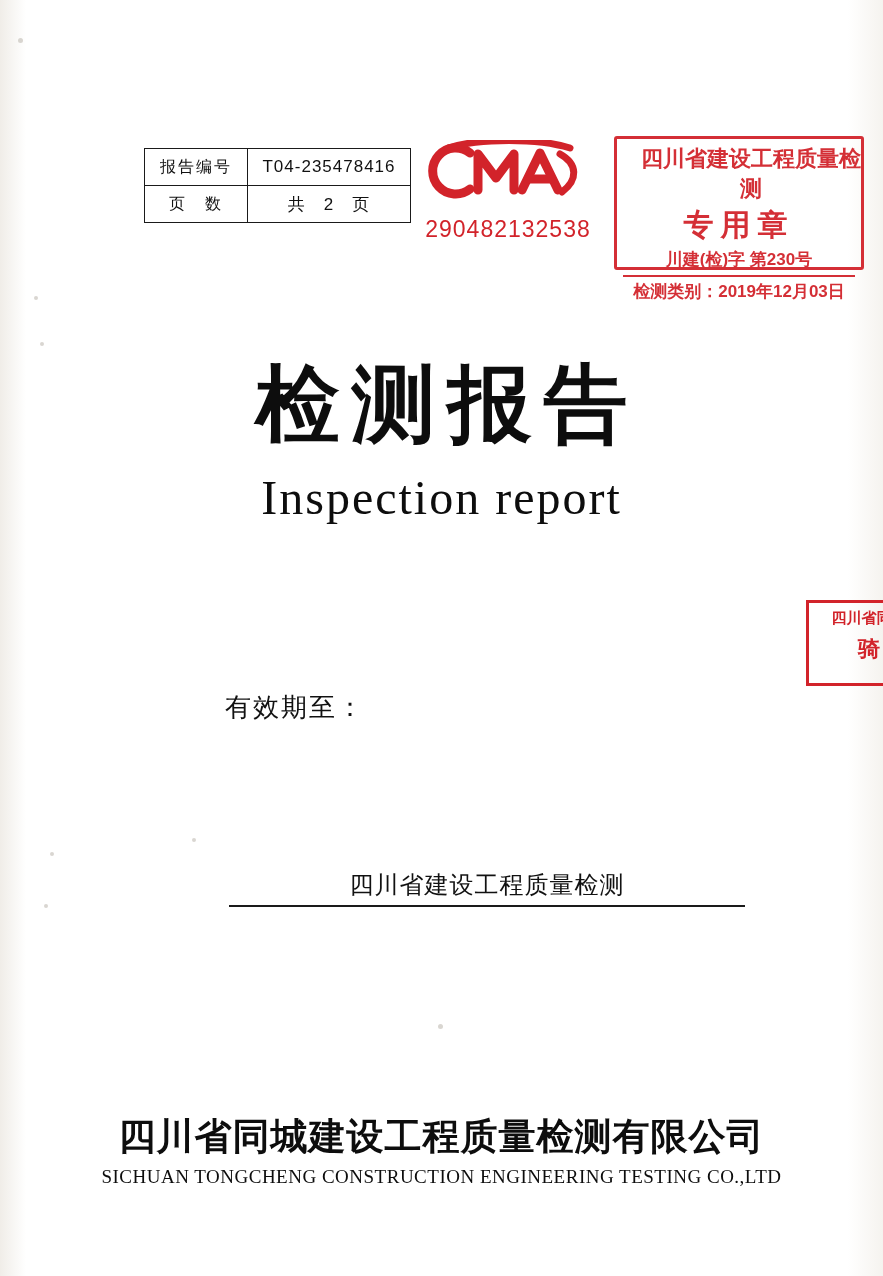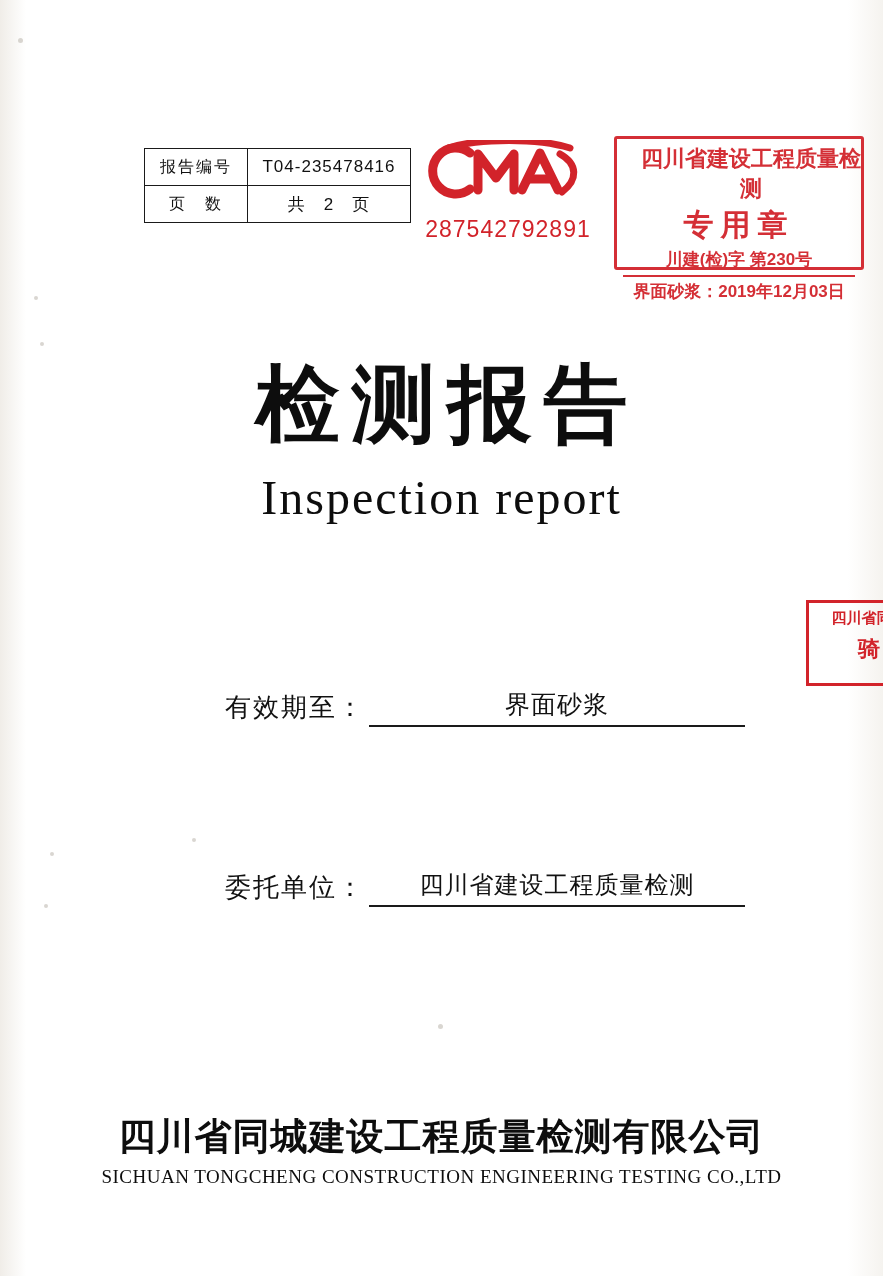--- a/index.html
+++ b/index.html
@@ -280,47 +280,45 @@
         <path d="M50 50 L50 14 L68 38 L86 14 L86 50" stroke-linejoin="round"></path>
 
         <path d="M94 50 L112 13 L130 50" stroke-linejoin="round"></path>
         <path d="M102 39 L122 39"></path>
       </g>
 
       <path d="M20 8 C52 -2 110 -2 142 8" stroke="#d2232a" stroke-width="7" fill="none" stroke-linecap="round"></path>
       <path d="M132 14 C150 24 150 40 134 52" stroke="#d2232a" stroke-width="7" fill="none" stroke-linecap="round"></path>
     </svg>
   </div>
-  <div class="cma-text">287542792891</div>
+  <div class="cma-text">290482132538</div>
 </div>
 
 <div class="seal">
   <div class="l1">四川省建设工程质量检测</div>
   <div class="l2">专用章</div>
   <div class="l3">川建(检)字 第230号</div>
-  <div class="l4">界面砂浆：2019年12月03日</div>
+  <div class="l4">检测类别：2019年12月03日</div>
 </div>
 
 <div class="edge-seal">
   <div class="e1">四川省同城</div>
   <div class="e2">骑</div>
 </div>
 
 <div class="title-cn">检测报告</div>
 <div class="title-en">Inspection  report</div>
 
 <div class="fields">
   <div class="field-row">
     <span class="field-label">有效期至：</span>
-    <span class="field-value">界面砂浆</span>
   </div>
   <div class="field-row">
   </div>
   <div class="field-row compact">
-    <span class="field-label">委托单位：</span>
     <span class="field-value">四川省建设工程质量检测</span>
   </div>
 </div>
 
 <div class="qr">
   <div class="qr-grid" id="qr-grid"><i></i><i></i><i></i><i></i><i></i><i></i><i></i><i style="background: rgb(255, 255, 255);"></i><i style="background: rgb(255, 255, 255);"></i><i></i><i style="background: rgb(255, 255, 255);"></i><i></i><i style="background: rgb(255, 255, 255);"></i><i style="background: rgb(255, 255, 255);"></i><i></i><i></i><i></i><i></i><i></i><i></i><i></i><i></i><i style="background: rgb(255, 255, 255);"></i><i style="background: rgb(255, 255, 255);"></i><i style="background: rgb(255, 255, 255);"></i><i style="background: rgb(255, 255, 255);"></i><i style="background: rgb(255, 255, 255);"></i><i></i><i style="background: rgb(255, 255, 255);"></i><i style="background: rgb(255, 255, 255);"></i><i></i><i></i><i></i><i></i><i style="background: rgb(255, 255, 255);"></i><i></i><i style="background: rgb(255, 255, 255);"></i><i style="background: rgb(255, 255, 255);"></i><i style="background: rgb(255, 255, 255);"></i><i style="background: rgb(255, 255, 255);"></i><i style="background: rgb(255, 255, 255);"></i><i></i><i></i><i style="background: rgb(255, 255, 255);"></i><i></i><i></i><i></i><i style="background: rgb(255, 255, 255);"></i><i></i><i style="background: rgb(255, 255, 255);"></i><i></i><i></i><i></i><i></i><i style="background: rgb(255, 255, 255);"></i><i style="background: rgb(255, 255, 255);"></i><i></i><i style="background: rgb(255, 255, 255);"></i><i></i><i></i><i></i><i style="background: rgb(255, 255, 255);"></i><i></i><i></i><i style="background: rgb(255, 255, 255);"></i><i></i><i></i><i></i><i style="background: rgb(255, 255, 255);"></i><i></i><i style="background: rgb(255, 255, 255);"></i><i style="background: rgb(255, 255, 255);"></i><i></i><i style="background: rgb(255, 255, 255);"></i><i style="background: rgb(255, 255, 255);"></i><i style="background: rgb(255, 255, 255);"></i><i style="background: rgb(255, 255, 255);"></i><i></i><i style="background: rgb(255, 255, 255);"></i><i></i><i></i><i></i><i style="background: rgb(255, 255, 255);"></i><i></i><i></i><i style="background: rgb(255, 255, 255);"></i><i></i><i></i><i></i><i style="background: rgb(255, 255, 255);"></i><i></i><i style="background: rgb(255, 255, 255);"></i><i style="background: rgb(255, 255, 255);"></i><i></i><i></i><i style="background: rgb(255, 255, 255);"></i><i style="background: rgb(255, 255, 255);"></i><i style="background: rgb(255, 255, 255);"></i><i></i><i style="background: rgb(255, 255, 255);"></i><i></i><i></i><i></i><i style="background: rgb(255, 255, 255);"></i><i></i><i></i><i style="background: rgb(255, 255, 255);"></i><i style="background: rgb(255, 255, 255);"></i><i style="background: rgb(255, 255, 255);"></i><i style="background: rgb(255, 255, 255);"></i><i style="background: rgb(255, 255, 255);"></i><i></i><i style="background: rgb(255, 255, 255);"></i><i style="background: rgb(255, 255, 255);"></i><i style="background: rgb(255, 255, 255);"></i><i></i><i style="background: rgb(255, 255, 255);"></i><i></i><i style="background: rgb(255, 255, 255);"></i><i></i><i style="background: rgb(255, 255, 255);"></i><i style="background: rgb(255, 255, 255);"></i><i style="background: rgb(255, 255, 255);"></i><i style="background: rgb(255, 255, 255);"></i><i style="background: rgb(255, 255, 255);"></i><i></i><i></i><i></i><i></i><i></i><i></i><i></i><i></i><i style="background: rgb(255, 255, 255);"></i><i style="background: rgb(255, 255, 255);"></i><i></i><i></i><i style="background: rgb(255, 255, 255);"></i><i></i><i style="background: rgb(255, 255, 255);"></i><i></i><i></i><i></i><i></i><i></i><i></i><i></i><i style="background: rgb(255, 255, 255);"></i><i style="background: rgb(255, 255, 255);"></i><i style="background: rgb(255, 255, 255);"></i><i style="background: rgb(255, 255, 255);"></i><i style="background: rgb(255, 255, 255);"></i><i style="background: rgb(255, 255, 255);"></i><i style="background: rgb(255, 255, 255);"></i><i style="background: rgb(255, 255, 255);"></i><i></i><i></i><i></i><i></i><i></i><i style="background: rgb(255, 255, 255);"></i><i style="background: rgb(255, 255, 255);"></i><i style="background: rgb(255, 255, 255);"></i><i style="background: rgb(255, 255, 255);"></i><i style="background: rgb(255, 255, 255);"></i><i style="background: rgb(255, 255, 255);"></i><i style="background: rgb(255, 255, 255);"></i><i style="background: rgb(255, 255, 255);"></i><i style="background: rgb(255, 255, 255);"></i><i style="background: rgb(255, 255, 255);"></i><i></i><i></i><i></i><i></i><i style="background: rgb(255, 255, 255);"></i><i style="background: rgb(255, 255, 255);"></i><i></i><i style="background: rgb(255, 255, 255);"></i><i></i><i></i><i></i><i style="background: rgb(255, 255, 255);"></i><i style="background: rgb(255, 255, 255);"></i><i style="background: rgb(255, 255, 255);"></i><i></i><i></i><i></i><i style="background: rgb(255, 255, 255);"></i><i style="background: rgb(255, 255, 255);"></i><i></i><i></i><i style="background: rgb(255, 255, 255);"></i><i style="background: rgb(255, 255, 255);"></i><i style="background: rgb(255, 255, 255);"></i><i></i><i style="background: rgb(255, 255, 255);"></i><i style="background: rgb(255, 255, 255);"></i><i style="background: rgb(255, 255, 255);"></i><i></i><i></i><i style="background: rgb(255, 255, 255);"></i><i style="background: rgb(255, 255, 255);"></i><i style="background: rgb(255, 255, 255);"></i><i></i><i></i><i></i><i></i><i style="background: rgb(255, 255, 255);"></i><i style="background: rgb(255, 255, 255);"></i><i></i><i style="background: rgb(255, 255, 255);"></i><i></i><i></i><i style="background: rgb(255, 255, 255);"></i><i style="background: rgb(255, 255, 255);"></i><i style="background: rgb(255, 255, 255);"></i><i style="background: rgb(255, 255, 255);"></i><i style="background: rgb(255, 255, 255);"></i><i></i><i style="background: rgb(255, 255, 255);"></i><i style="background: rgb(255, 255, 255);"></i><i style="background: rgb(255, 255, 255);"></i><i style="background: rgb(255, 255, 255);"></i><i style="background: rgb(255, 255, 255);"></i><i></i><i style="background: rgb(255, 255, 255);"></i><i style="background: rgb(255, 255, 255);"></i><i style="background: rgb(255, 255, 255);"></i><i></i><i style="background: rgb(255, 255, 255);"></i><i style="background: rgb(255, 255, 255);"></i><i style="background: rgb(255, 255, 255);"></i><i style="background: rgb(255, 255, 255);"></i><i style="background: rgb(255, 255, 255);"></i><i style="background: rgb(255, 255, 255);"></i><i style="background: rgb(255, 255, 255);"></i><i></i><i style="background: rgb(255, 255, 255);"></i><i></i><i></i><i style="background: rgb(255, 255, 255);"></i><i></i><i></i><i></i><i></i><i></i><i style="background: rgb(255, 255, 255);"></i><i></i><i style="background: rgb(255, 255, 255);"></i><i style="background: rgb(255, 255, 255);"></i><i style="background: rgb(255, 255, 255);"></i><i></i><i style="background: rgb(255, 255, 255);"></i><i style="background: rgb(255, 255, 255);"></i><i style="background: rgb(255, 255, 255);"></i><i style="background: rgb(255, 255, 255);"></i><i></i><i style="background: rgb(255, 255, 255);"></i><i style="background: rgb(255, 255, 255);"></i><i></i><i style="background: rgb(255, 255, 255);"></i><i></i><i></i><i style="background: rgb(255, 255, 255);"></i><i style="background: rgb(255, 255, 255);"></i><i></i><i style="background: rgb(255, 255, 255);"></i><i style="background: rgb(255, 255, 255);"></i><i></i><i></i><i></i><i style="background: rgb(255, 255, 255);"></i><i style="background: rgb(255, 255, 255);"></i><i style="background: rgb(255, 255, 255);"></i><i style="background: rgb(255, 255, 255);"></i><i style="background: rgb(255, 255, 255);"></i><i style="background: rgb(255, 255, 255);"></i><i style="background: rgb(255, 255, 255);"></i><i style="background: rgb(255, 255, 255);"></i><i style="background: rgb(255, 255, 255);"></i><i style="background: rgb(255, 255, 255);"></i><i style="background: rgb(255, 255, 255);"></i><i></i><i></i><i style="background: rgb(255, 255, 255);"></i><i style="background: rgb(255, 255, 255);"></i><i style="background: rgb(255, 255, 255);"></i><i style="background: rgb(255, 255, 255);"></i><i style="background: rgb(255, 255, 255);"></i><i style="background: rgb(255, 255, 255);"></i><i style="background: rgb(255, 255, 255);"></i><i style="background: rgb(255, 255, 255);"></i><i style="background: rgb(255, 255, 255);"></i><i></i><i></i><i></i><i></i><i></i><i></i><i></i><i></i><i style="background: rgb(255, 255, 255);"></i><i style="background: rgb(255, 255, 255);"></i><i style="background: rgb(255, 255, 255);"></i><i style="background: rgb(255, 255, 255);"></i><i style="background: rgb(255, 255, 255);"></i><i style="background: rgb(255, 255, 255);"></i><i></i><i></i><i></i><i></i><i></i><i></i><i></i><i style="background: rgb(255, 255, 255);"></i><i></i><i style="background: rgb(255, 255, 255);"></i><i style="background: rgb(255, 255, 255);"></i><i style="background: rgb(255, 255, 255);"></i><i style="background: rgb(255, 255, 255);"></i><i style="background: rgb(255, 255, 255);"></i><i></i><i style="background: rgb(255, 255, 255);"></i><i style="background: rgb(255, 255, 255);"></i><i></i><i></i><i style="background: rgb(255, 255, 255);"></i><i style="background: rgb(255, 255, 255);"></i><i></i><i></i><i style="background: rgb(255, 255, 255);"></i><i style="background: rgb(255, 255, 255);"></i><i style="background: rgb(255, 255, 255);"></i><i></i><i style="background: rgb(255, 255, 255);"></i><i style="background: rgb(255, 255, 255);"></i><i></i><i style="background: rgb(255, 255, 255);"></i><i></i><i></i><i></i><i style="background: rgb(255, 255, 255);"></i><i></i><i style="background: rgb(255, 255, 255);"></i><i></i><i style="background: rgb(255, 255, 255);"></i><i style="background: rgb(255, 255, 255);"></i><i></i><i></i><i></i><i></i><i style="background: rgb(255, 255, 255);"></i><i style="background: rgb(255, 255, 255);"></i><i style="background: rgb(255, 255, 255);"></i><i style="background: rgb(255, 255, 255);"></i><i style="background: rgb(255, 255, 255);"></i><i style="background: rgb(255, 255, 255);"></i><i></i><i style="background: rgb(255, 255, 255);"></i><i></i><i></i><i></i><i style="background: rgb(255, 255, 255);"></i><i></i><i style="background: rgb(255, 255, 255);"></i><i></i><i></i><i style="background: rgb(255, 255, 255);"></i><i style="background: rgb(255, 255, 255);"></i><i style="background: rgb(255, 255, 255);"></i><i style="background: rgb(255, 255, 255);"></i><i style="background: rgb(255, 255, 255);"></i><i style="background: rgb(255, 255, 255);"></i><i></i><i style="background: rgb(255, 255, 255);"></i><i style="background: rgb(255, 255, 255);"></i><i></i><i></i><i></i><i style="background: rgb(255, 255, 255);"></i><i></i><i></i><i></i><i style="background: rgb(255, 255, 255);"></i><i></i><i style="background: rgb(255, 255, 255);"></i><i></i><i style="background: rgb(255, 255, 255);"></i><i></i><i style="background: rgb(255, 255, 255);"></i><i style="background: rgb(255, 255, 255);"></i><i></i><i></i><i style="background: rgb(255, 255, 255);"></i><i style="background: rgb(255, 255, 255);"></i><i style="background: rgb(255, 255, 255);"></i><i style="background: rgb(255, 255, 255);"></i><i></i><i style="background: rgb(255, 255, 255);"></i><i></i><i style="background: rgb(255, 255, 255);"></i><i style="background: rgb(255, 255, 255);"></i><i style="background: rgb(255, 255, 255);"></i><i style="background: rgb(255, 255, 255);"></i><i style="background: rgb(255, 255, 255);"></i><i></i><i style="background: rgb(255, 255, 255);"></i><i style="background: rgb(255, 255, 255);"></i><i></i><i style="background: rgb(255, 255, 255);"></i><i style="background: rgb(255, 255, 255);"></i><i style="background: rgb(255, 255, 255);"></i><i style="background: rgb(255, 255, 255);"></i><i></i><i></i><i style="background: rgb(255, 255, 255);"></i><i></i><i style="background: rgb(255, 255, 255);"></i><i></i><i style="background: rgb(255, 255, 255);"></i><i></i><i></i><i></i><i></i><i></i><i></i><i></i><i style="background: rgb(255, 255, 255);"></i><i style="background: rgb(255, 255, 255);"></i><i style="background: rgb(255, 255, 255);"></i><i style="background: rgb(255, 255, 255);"></i><i></i><i></i><i></i><i style="background: rgb(255, 255, 255);"></i><i></i><i style="background: rgb(255, 255, 255);"></i><i style="background: rgb(255, 255, 255);"></i><i style="background: rgb(255, 255, 255);"></i><i></i><i></i></div>
 </div>
 
 <div class="footer-cn">四川省同城建设工程质量检测有限公司</div>
 <div class="footer-en">SICHUAN TONGCHENG CONSTRUCTION ENGINEERING TESTING CO.,LTD</div>

